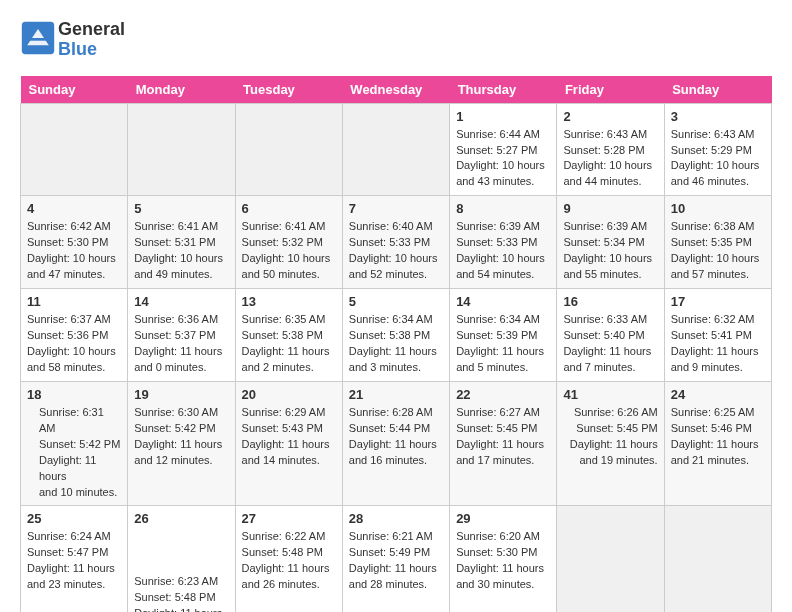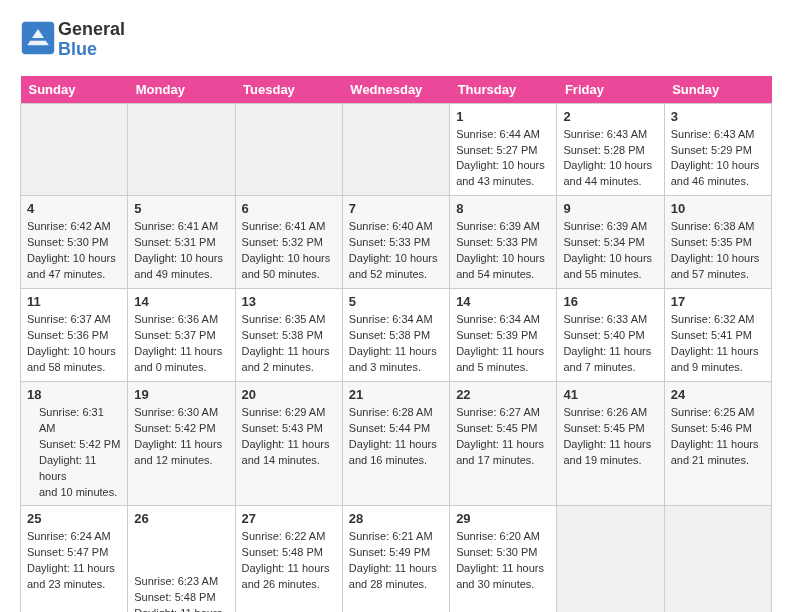--- a/index.html
+++ b/index.html
@@ -273,21 +273,21 @@
         </td>
         <td>
           <span class="day-number">22</span>
           <div class="day-info" style="white-space: pre-line;">Sunrise: 6:27 AM
 Sunset: 5:45 PM
 Daylight: 11 hours
 and 17 minutes.</div>
         </td>
         <td>
           <span class="day-number">41</span>
-          <div class="day-info" style="white-space: pre-line;">Sunrise: 6:26 AM
+          <div class="day-info" style="white-space: pre-line; text-align: right;">Sunrise: 6:26 AM
 Sunset: 5:45 PM
 Daylight: 11 hours
 and 19 minutes.</div>
         </td>
         <td>
           <span class="day-number">24</span>
           <div class="day-info" style="white-space: pre-line;">Sunrise: 6:25 AM
 Sunset: 5:46 PM
 Daylight: 11 hours
 and 21 minutes.</div>

